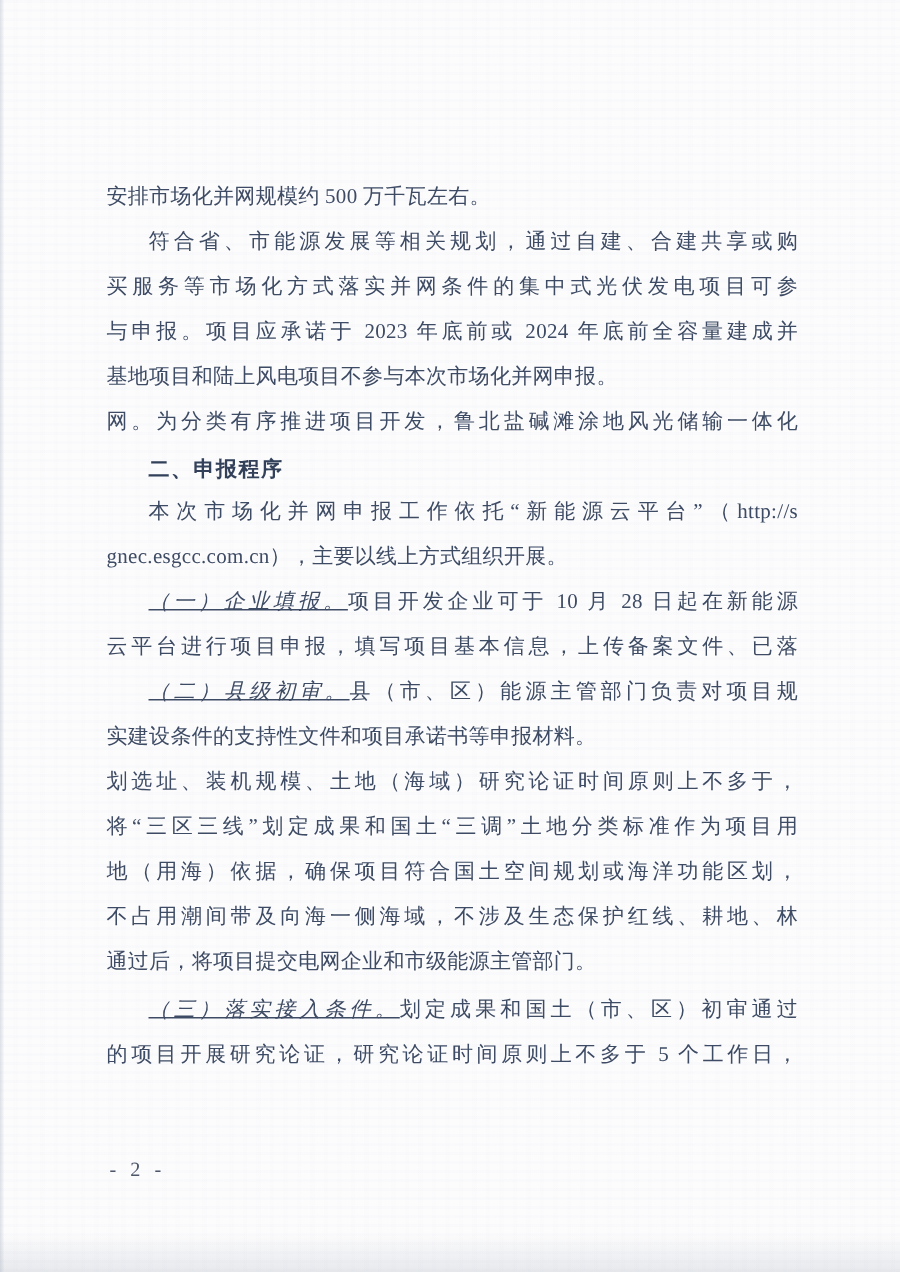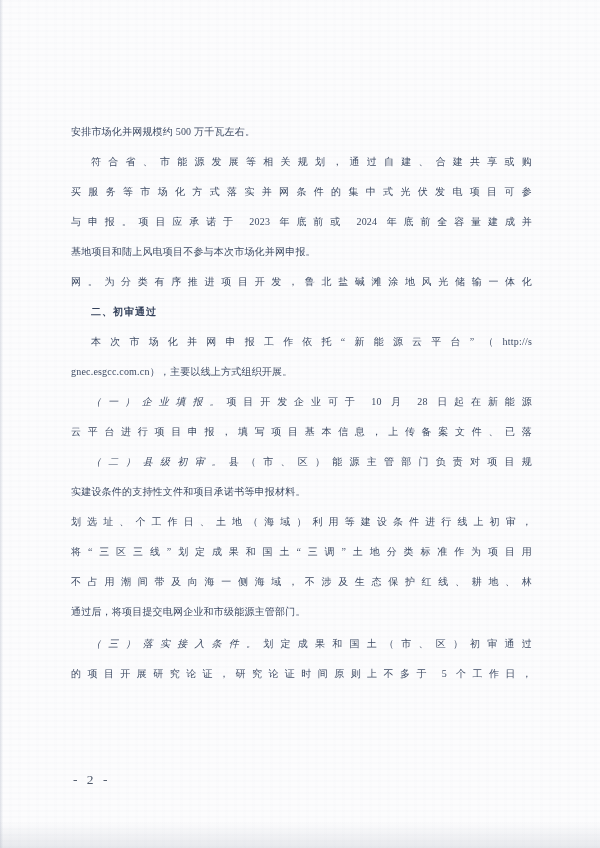--- a/index.html
+++ b/index.html
@@ -41,21 +41,21 @@
     left: 0; top: 0; bottom: 0;
     width: 3px;
     background: linear-gradient(to right, rgba(168,176,192,0.35), rgba(168,176,192,0.0));
     pointer-events: none;
   }
   .text-block {
     position: absolute;
     left: 71px;
     top: 117px;
     width: 461px;
-    font-size: 10px;
+    font-size: 14px;
   }
   .line {
     height: 30px;
     line-height: 30px;
     overflow: hidden;
     text-align: justify;
     text-align-last: justify;
     text-justify: inter-character;
     letter-spacing: 0.2px;
   }
@@ -70,20 +70,21 @@
   }
   .heading {
     font-family: "Liberation Sans", sans-serif;
     font-weight: bold;
     color: #33405a;
     text-align-last: left;
     letter-spacing: 1px;
   }
   .kai {
     font-style: italic;
+    text-decoration: underline;
   }
   .page-number {
     position: absolute;
     left: 73px;
     top: 770px;
     font-size: 13.5px;
     line-height: 20px;
     color: #4d5769;
     letter-spacing: 3px;
     font-family: "Liberation Serif", serif;
@@ -95,33 +96,34 @@
 <div class="page">
   <div class="edge-left"></div>
 
   <div class="text-block">
     <div class="line end">安排市场化并网规模约 500 万千瓦左右。</div>
     <div class="line ind">符合省、市能源发展等相关规划，通过自建、合建共享或购</div>
     <div class="line">买服务等市场化方式落实并网条件的集中式光伏发电项目可参</div>
     <div class="line">与申报。项目应承诺于 2023 年底前或 2024 年底前全容量建成并</div>
     <div class="line end">基地项目和陆上风电项目不参与本次市场化并网申报。</div>
     <div class="line">网。为分类有序推进项目开发，鲁北盐碱滩涂地风光储输一体化</div>
-    <div class="line ind heading">二、初审通过</div>
+    <div class="line ind heading">二、申报程序</div>
     <div class="line ind">本次市场化并网申报工作依托“新能源云平台”（http://s</div>
     <div class="line end">gnec.esgcc.com.cn），主要以线上方式组织开展。</div>
     <div class="line ind">
       <span class="kai">（一）企业填报。</span><span>项目开发企业可于 10 月 28 日起在新能源</span>
     </div>
     <div class="line">云平台进行项目申报，填写项目基本信息，上传备案文件、已落</div>
     <div class="line ind">
       <span class="kai">（二）县级初审。</span><span>县（市、区）能源主管部门负责对项目规</span>
     </div>
     <div class="line end">实建设条件的支持性文件和项目承诺书等申报材料。</div>
-    <div class="line">划选址、个工作日、土地（海域）利用等建设条件进行线上初审，</div>
+    <div class="line">划选址、装机规模、土地（海域）研究论证时间原则上不多于，</div>
     <div class="line">将“三区三线”划定成果和国土“三调”土地分类标准作为项目用</div>
+    <div class="line">地（用海）依据，确保项目符合国土空间规划或海洋功能区划，</div>
     <div class="line">不占用潮间带及向海一侧海域，不涉及生态保护红线、耕地、林</div>
     <div class="line end">通过后，将项目提交电网企业和市级能源主管部门。</div>
     <div class="line ind gap">
       <span class="kai">（三）落实接入条件。</span><span>划定成果和国土（市、区）初审通过</span>
     </div>
     <div class="line">的项目开展研究论证，研究论证时间原则上不多于 5 个工作日，</div>
   </div>
 
   <div class="page-number">- 2 -</div>
 </div>

